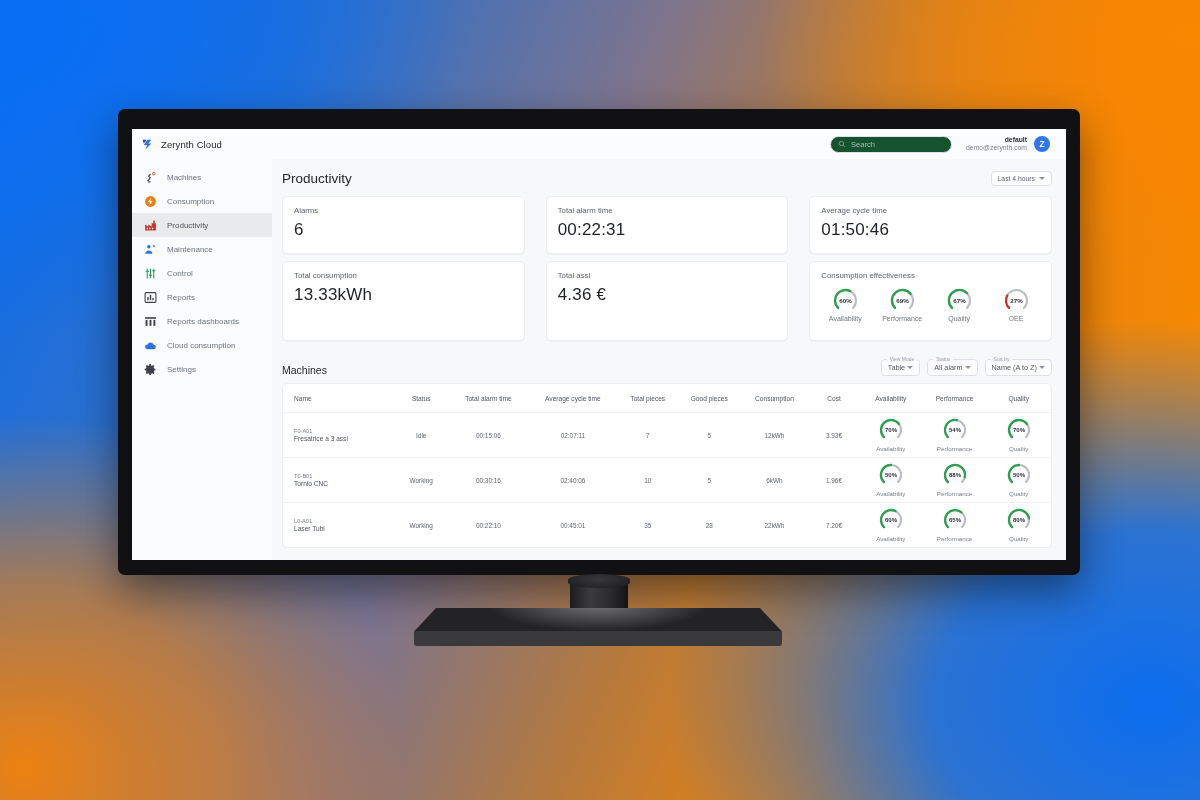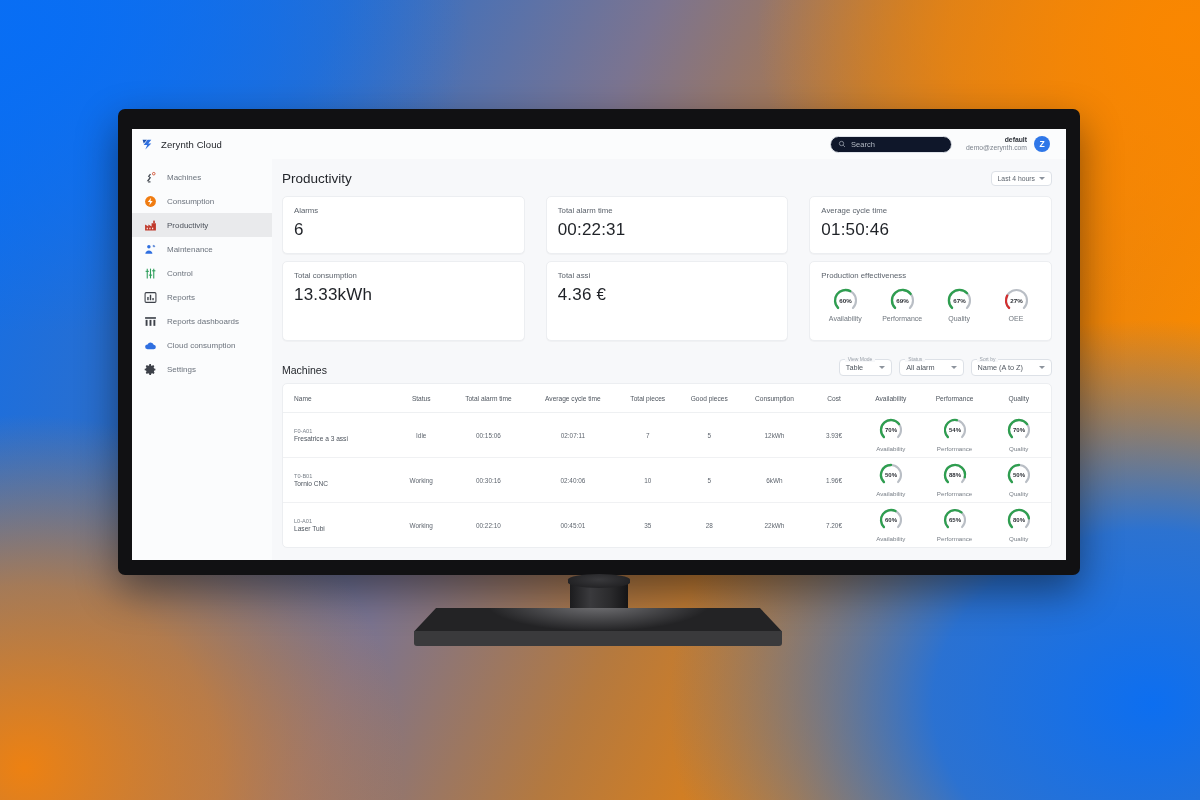--- a/index.html
+++ b/index.html
@@ -69,21 +69,21 @@
   .topbar {
     height: 30px; display:flex; align-items:center; background:#fbfcfd;
     padding: 0 16px 0 9px; flex: none;
   }
   .brand { display:flex; align-items:center; gap:7px; width: 131px; flex:none; }
   .brand-mark { width: 13px; height:13px; color:#2f6fe0; display:block; }
   .brand-name { font-size: 9.5px; color:#23262b; letter-spacing:.1px; }
   .topbar-spacer { flex: 1 1 auto; }
   .search {
     width: 122px; height: 17px; border:1px solid #dfe3e9; border-radius: 9px;
-    background:#0f172a; display:flex; align-items:center; gap:5px; padding: 0 7px;
+    background:#14532d; display:flex; align-items:center; gap:5px; padding: 0 7px;
   }
   .search svg { width: 8px; height: 8px; color:#98a0ab; flex:none; }
   .search-input {
     border:none; outline:none; background:transparent; font-size:7.5px;
     color:#9aa2ad; font-family:"Liberation Sans", sans-serif; width: 100%;
   }
   .search-input::placeholder { color:#b3bac3; }
   .user { display:flex; align-items:center; gap:7px; margin-left: 14px; }
   .user-text { text-align:right; line-height:1.25; }
   .user-org { font-size:6.8px; color:#2b2f36; font-weight:bold; }
@@ -132,21 +132,21 @@
   .gauge svg { display:block; margin: 0 auto; }
   .gauge-num { font-size:6.2px; font-weight:bold; fill:#2b2f35; }
   .gauge-cap { font-size:7px; color:#70777f; margin-top:1px; }
 
   
   .mach-head { display:flex; align-items:flex-end; justify-content:space-between; margin-top:13px; height:22px; }
   .mach-title { font-size:10.5px; color:#24272c; }
   .selects { display:flex; gap:7px; }
   .sel {
     position:relative; border:1px solid #dde1e7; border-radius:4px; background:#fff;
-    height:17px; padding: 0 6px; display:flex; align-items:center; gap:16px;
+    height:17px; padding: 0 6px; display:flex; align-items:center; gap:2px;
   }
   .sel-legend {
     position:absolute; top:-4px; left:5px; background:#f7f8fa; padding: 0 3px;
     font-size:5px; color:#9aa1aa; white-space:nowrap;
   }
   .sel-val { font-size:7.3px; color:#4f565f; }
 
   .table-wrap { background:#fff; border:1px solid #eceef1; border-radius:5px; margin-top:7px; overflow:hidden; }
   table { width:100%; border-collapse: collapse; table-layout: fixed; }
   th {
@@ -315,21 +315,21 @@
           <div class="cards">
             <div class="card card-lg">
               <div class="card-label">Total consumption</div>
               <div class="card-value">13.33kWh</div>
             </div>
             <div class="card card-lg">
               <div class="card-label">Total assi</div>
               <div class="card-value">4.36 €</div>
             </div>
             <div class="card card-lg">
-              <div class="card-label">Production effectiveness</div>
+              <div class="card-label">Consumption effectiveness</div>
               <div class="gauges" id="oee-gauges">
                   <div class="gauge"><span><svg width="27" height="27" viewBox="0 0 27 27">
                         <path d="M 6.08 20.92 A 10.5 10.5 0 1 1 20.92 20.92" fill="none" stroke="#b9bec5" stroke-width="2.1" stroke-linecap="round"></path>
                         <path d="M 6.08 20.92 A 10.5 10.5 0 0 1 18.27 4.14" fill="none" stroke="#2e9e4f" stroke-width="2.3" stroke-linecap="round"></path>
                         <text class="gauge-num" x="13.5" y="15.732" text-anchor="middle" style="font-size:6.2px">60%</text>
                       </svg></span>
                  <div class="gauge-cap">Availability</div></div>
                   <div class="gauge"><span><svg width="27" height="27" viewBox="0 0 27 27">
                         <path d="M 6.08 20.92 A 10.5 10.5 0 1 1 20.92 20.92" fill="none" stroke="#b9bec5" stroke-width="2.1" stroke-linecap="round"></path>
                         <path d="M 6.08 20.92 A 10.5 10.5 0 1 1 21.69 6.93" fill="none" stroke="#2e9e4f" stroke-width="2.3" stroke-linecap="round"></path>

